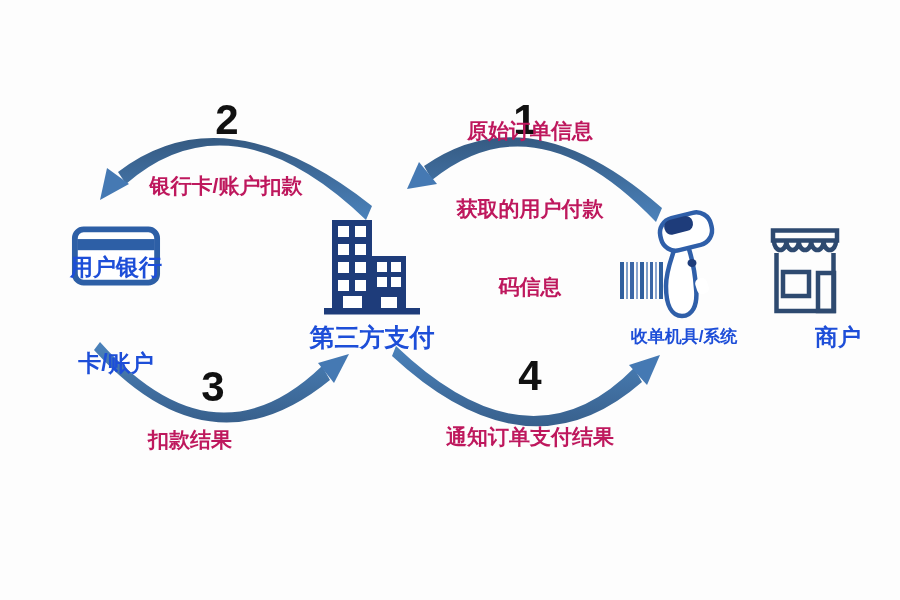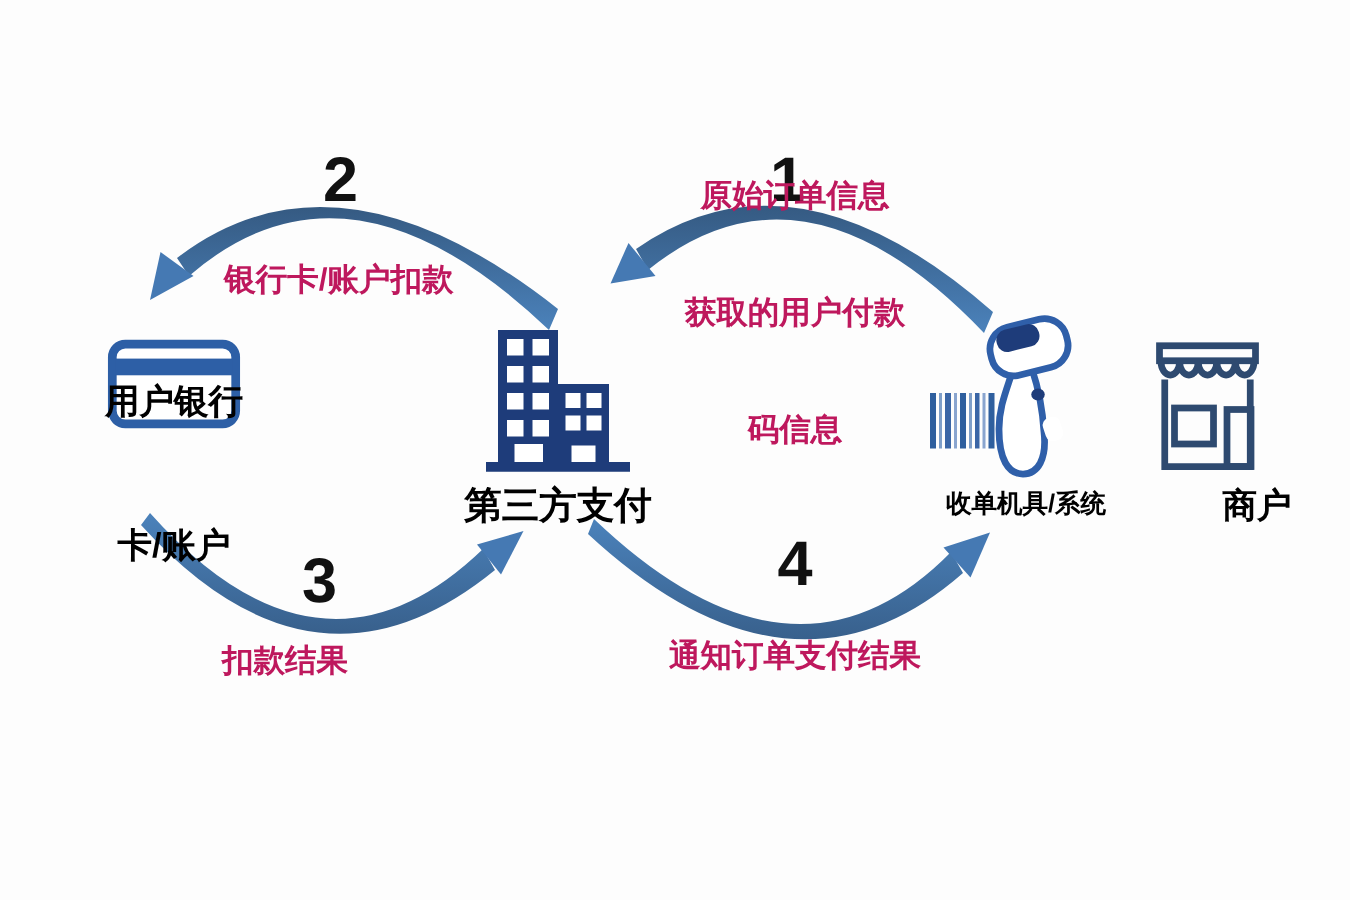--- a/index.html
+++ b/index.html
@@ -5,21 +5,21 @@
   html,body{margin:0;padding:0;background:#fff;}
   #canvas{
     position:relative;width:900px;height:600px;background:#fdfdfd;
     font-family:"Liberation Sans","DejaVu Sans",sans-serif;
     color:#171717;overflow:hidden;
   }
   .abs{position:absolute;transform:translate(-50%,-50%);white-space:nowrap;}
   .flow-num{font-size:42px;font-weight:600;color:#111;}
   .flow-label{font-size:21px;font-weight:600;color:#be185d;}
   .flow-label.multi{text-align:center;line-height:26px;white-space:pre;}
-  .node-label{font-size:23px;font-weight:600;color:#000000;text-align:center;}
+  .node-label{font-size:23px;font-weight:600;color:#1d4ed8;text-align:center;}
   .node-label.two-line{line-height:32px;}
   .payment-label{font-size:25px;}
   .acquirer-label{font-size:17px;}
   svg{display:block;}
   #arrow-layer{position:absolute;left:0;top:0;pointer-events:none;}
   .icon{position:absolute;}
 </style>
 </head>
 <body>
 

